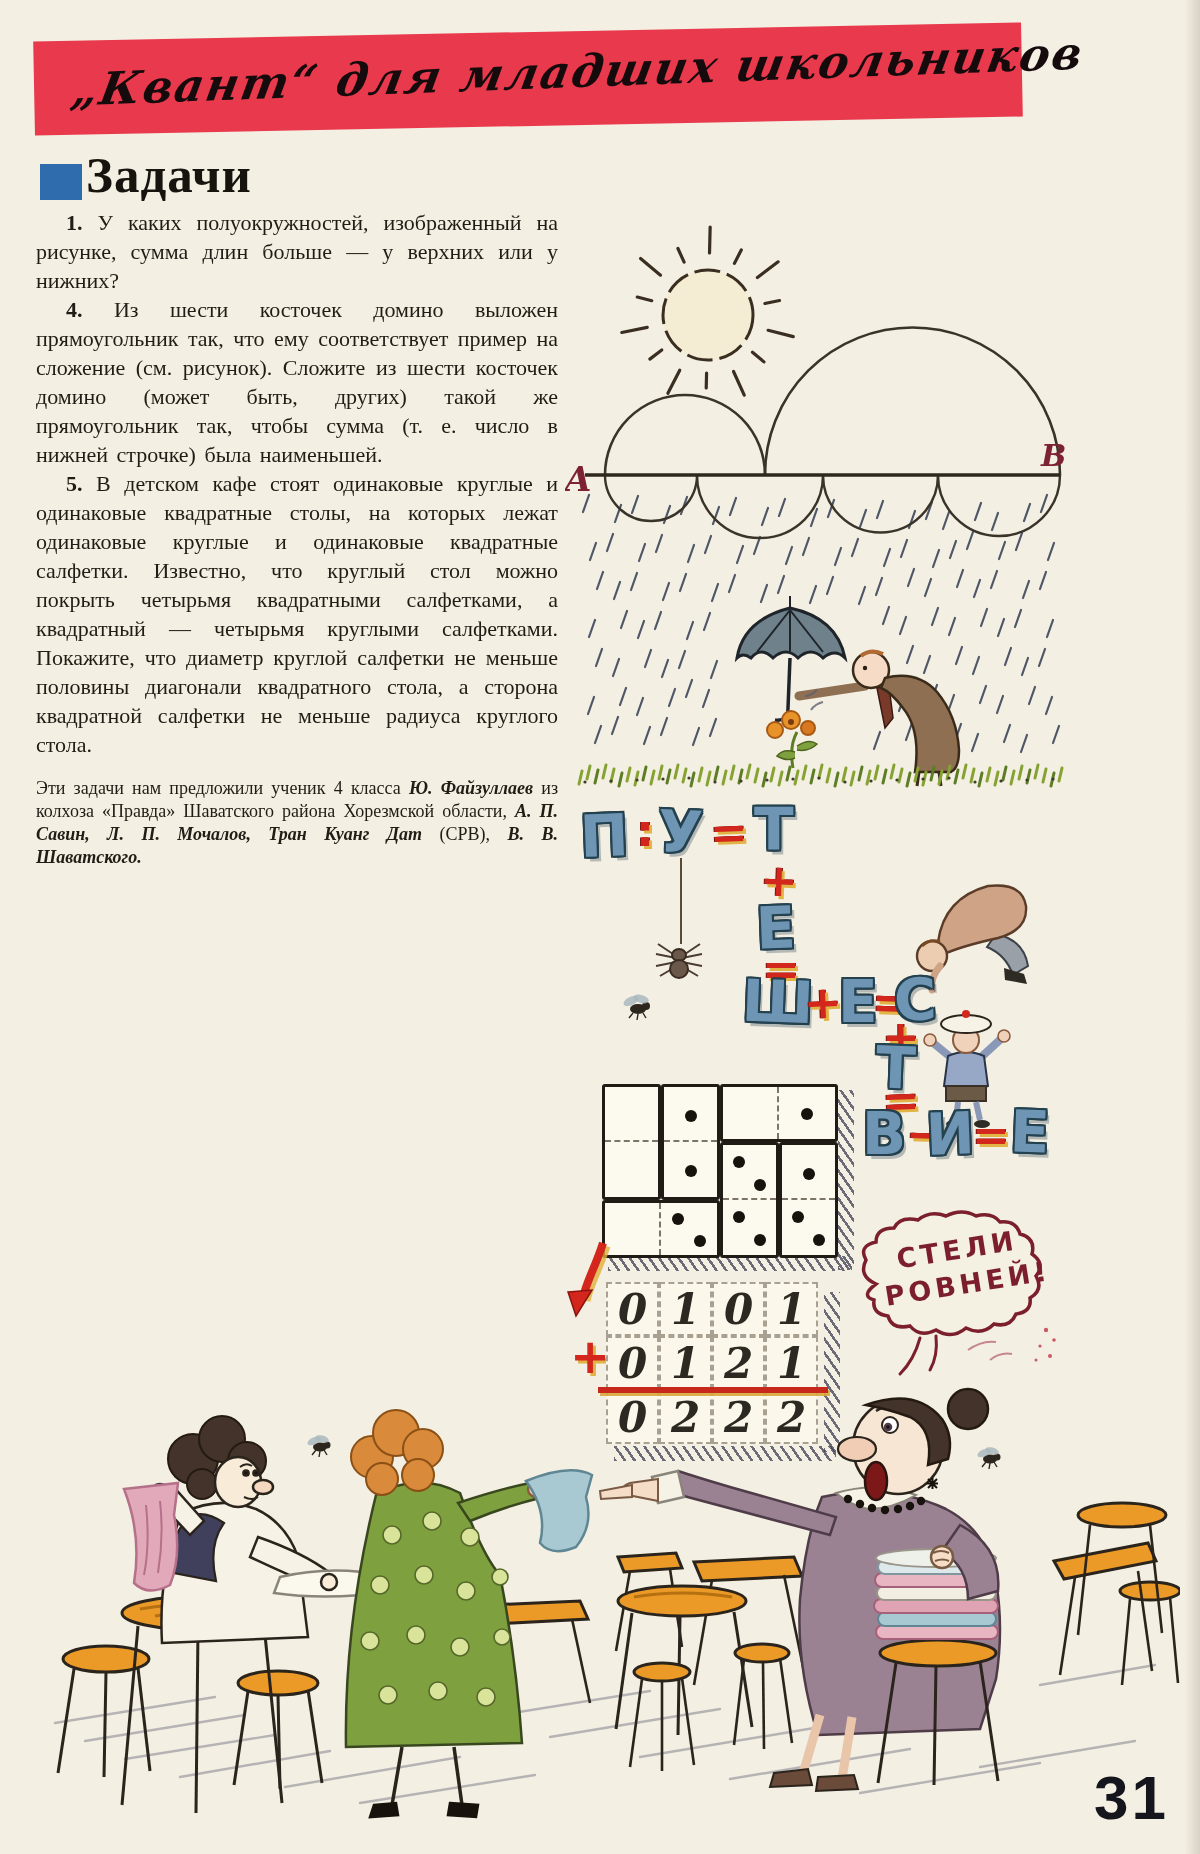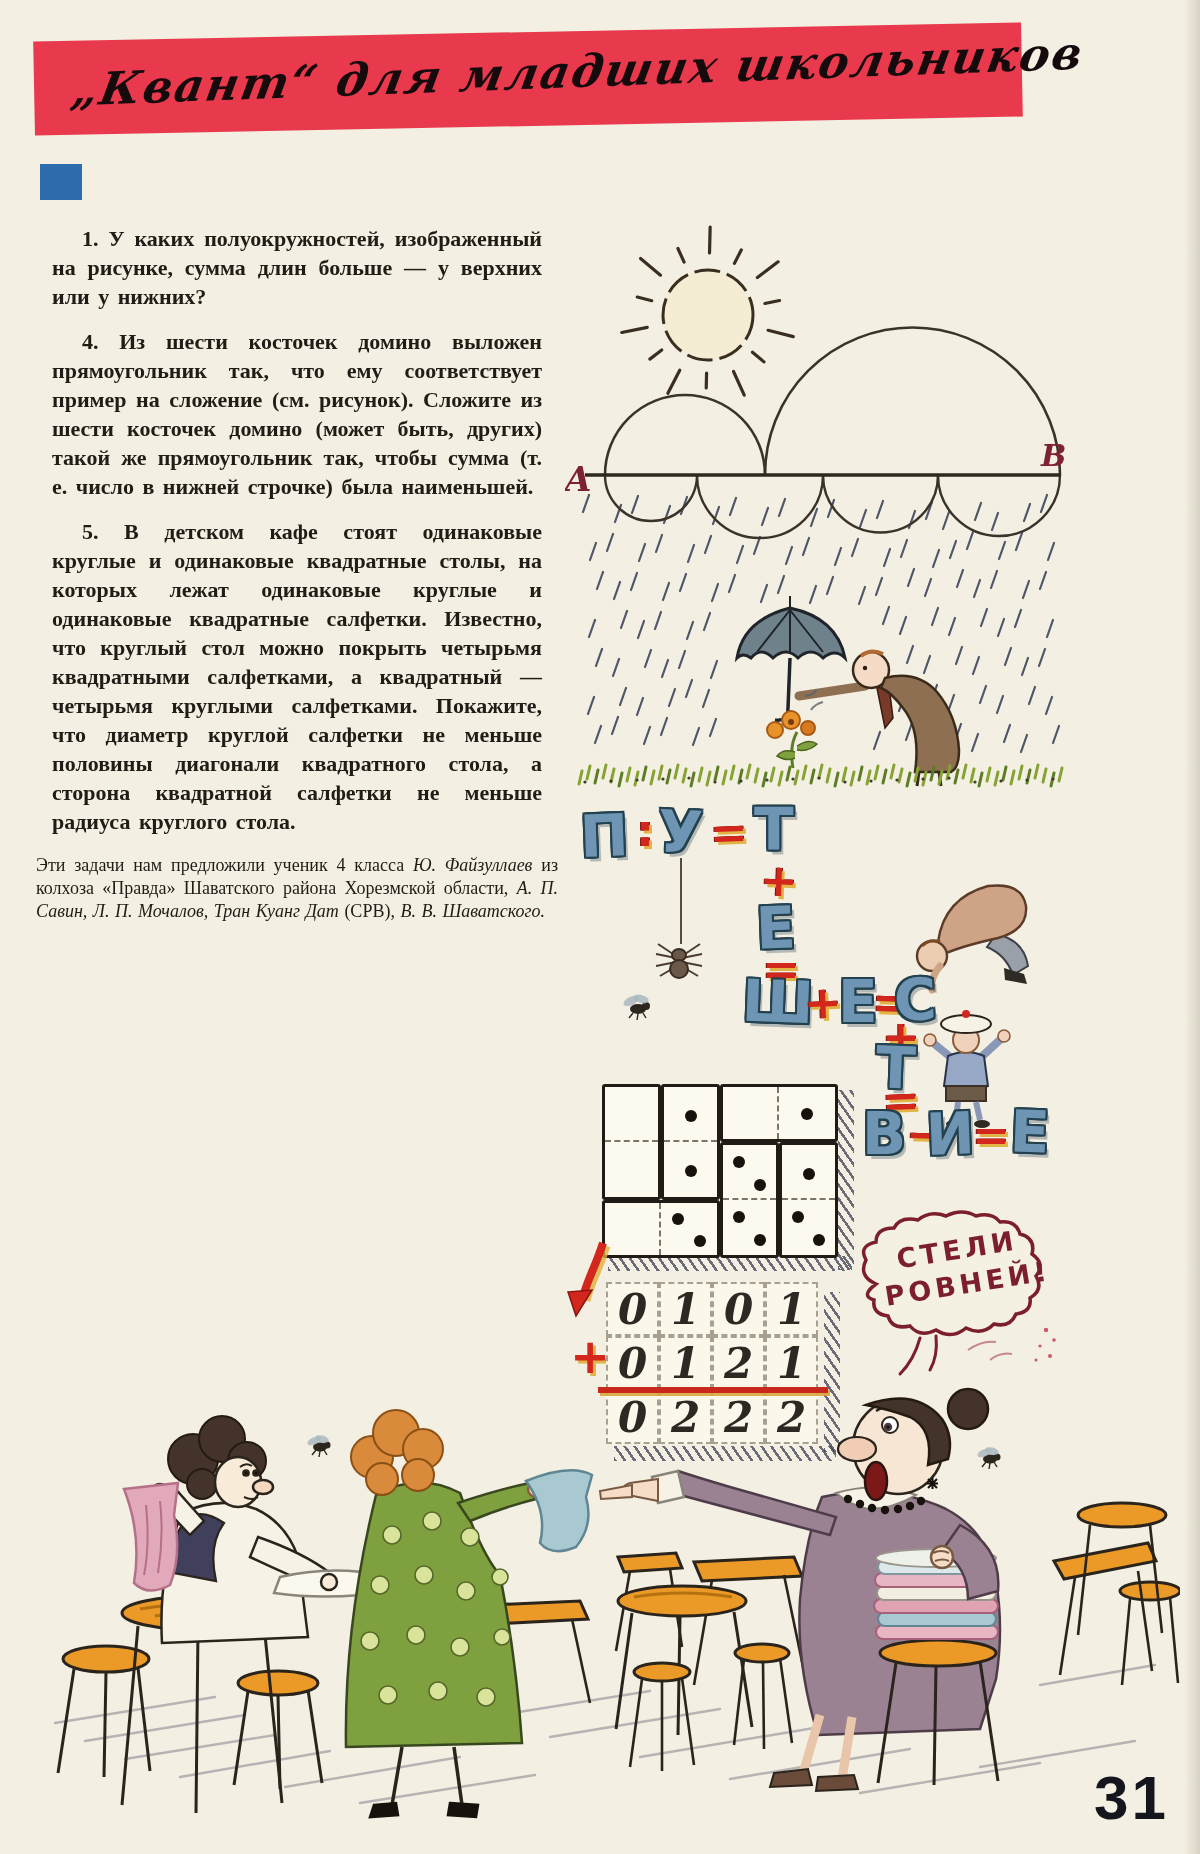--- a/index.html
+++ b/index.html
@@ -16,23 +16,23 @@
         transform:skewX(-12deg) rotate(-1deg);white-space:nowrap;}
 
   
   .bullet{position:absolute;left:40px;top:164px;width:42px;height:36px;background:#2e6cad;}
   .headline{position:absolute;left:86px;top:146px;font-size:51px;font-weight:700;color:#17130e;
         letter-spacing:1px;}
 
   
   .column{position:absolute;left:36px;top:208px;width:522px;color:#211c15;font-size:22px;
         line-height:29px;text-align:justify;}
-  .column p{margin:16px;text-indent:30px;word-spacing:3px;font-weight:bold;}
+  .column p{margin:0;text-indent:30px;word-spacing:3px;}
   .credits{margin-top:18px;font-size:18px;line-height:23px;word-spacing:1px;text-align:justify;}
-  .credits .it{font-style:italic;}
+  .credits .it{font-style:italic;font-weight:bold;}
 
   
   .fig1{position:absolute;left:565px;top:190px;width:505px;height:610px;}
 
   
   .puzzle{position:absolute;left:570px;top:806px;width:520px;height:392px;}
   .tok{position:absolute;font-family:"DejaVu Sans",sans-serif;font-weight:800;line-height:.85em;}
   .tok.L{font-size:58px;color:#6e96b4;
      text-shadow:-2px 0 0 #24414f,2px 0 0 #24414f,0 -2px 0 #24414f,0 2px 0 #24414f,
       -2px -2px 0 #24414f,2px 2px 0 #24414f,-2px 2px 0 #24414f,2px -2px 0 #24414f,
@@ -87,20 +87,21 @@
 <body>
 
 <div class="page">
   <div class="edge-shade"></div>
 
   <div class="banner">
     <div class="banner-text">„Квант“ для младших школьников</div>
   </div>
 
   <div class="bullet"></div>
+  <div class="headline">Задачи</div>
 
   <div class="column">
     <p><b>1.</b> <span>У каких полуокружностей, изображенный на рисунке, сумма длин больше — у верхних или у нижних?</span></p>
     <p><b>4.</b> <span>Из шести косточек домино выложен прямоугольник так, что ему соответствует пример на сложение (см. рисунок). Сложите из шести косточек домино (может быть, других) такой же прямоугольник так, чтобы сумма (т. е. число в нижней строчке) была наименьшей.</span></p>
     <p><b>5.</b> <span>В детском кафе стоят одинаковые круглые и одинаковые квадратные столы, на которых лежат одинаковые круглые и одинаковые квадратные салфетки. Известно, что круглый стол можно покрыть четырьмя квадратными салфетками, а квадратный — четырьмя круглыми салфетками. Покажите, что диаметр круглой салфетки не меньше половины диагонали квадратного стола, а сторона квадратной салфетки не меньше радиуса круглого стола.</span></p>
     <div class="credits"><span>Эти задачи нам предложили ученик 4 класса </span><span class="it">Ю. Файзуллаев</span><span> из колхоза «Правда» Шаватского района Хорезмской области, </span><span class="it">А. П. Савин, Л. П. Мочалов, Тран Куанг Дат</span><span> (СРВ), </span><span class="it">В. В. Шаватского.</span></div>
   </div>
 
   <svg class="fig1" viewBox="0 0 505 610" width="505" height="610">
     <g id="sun-rays">

